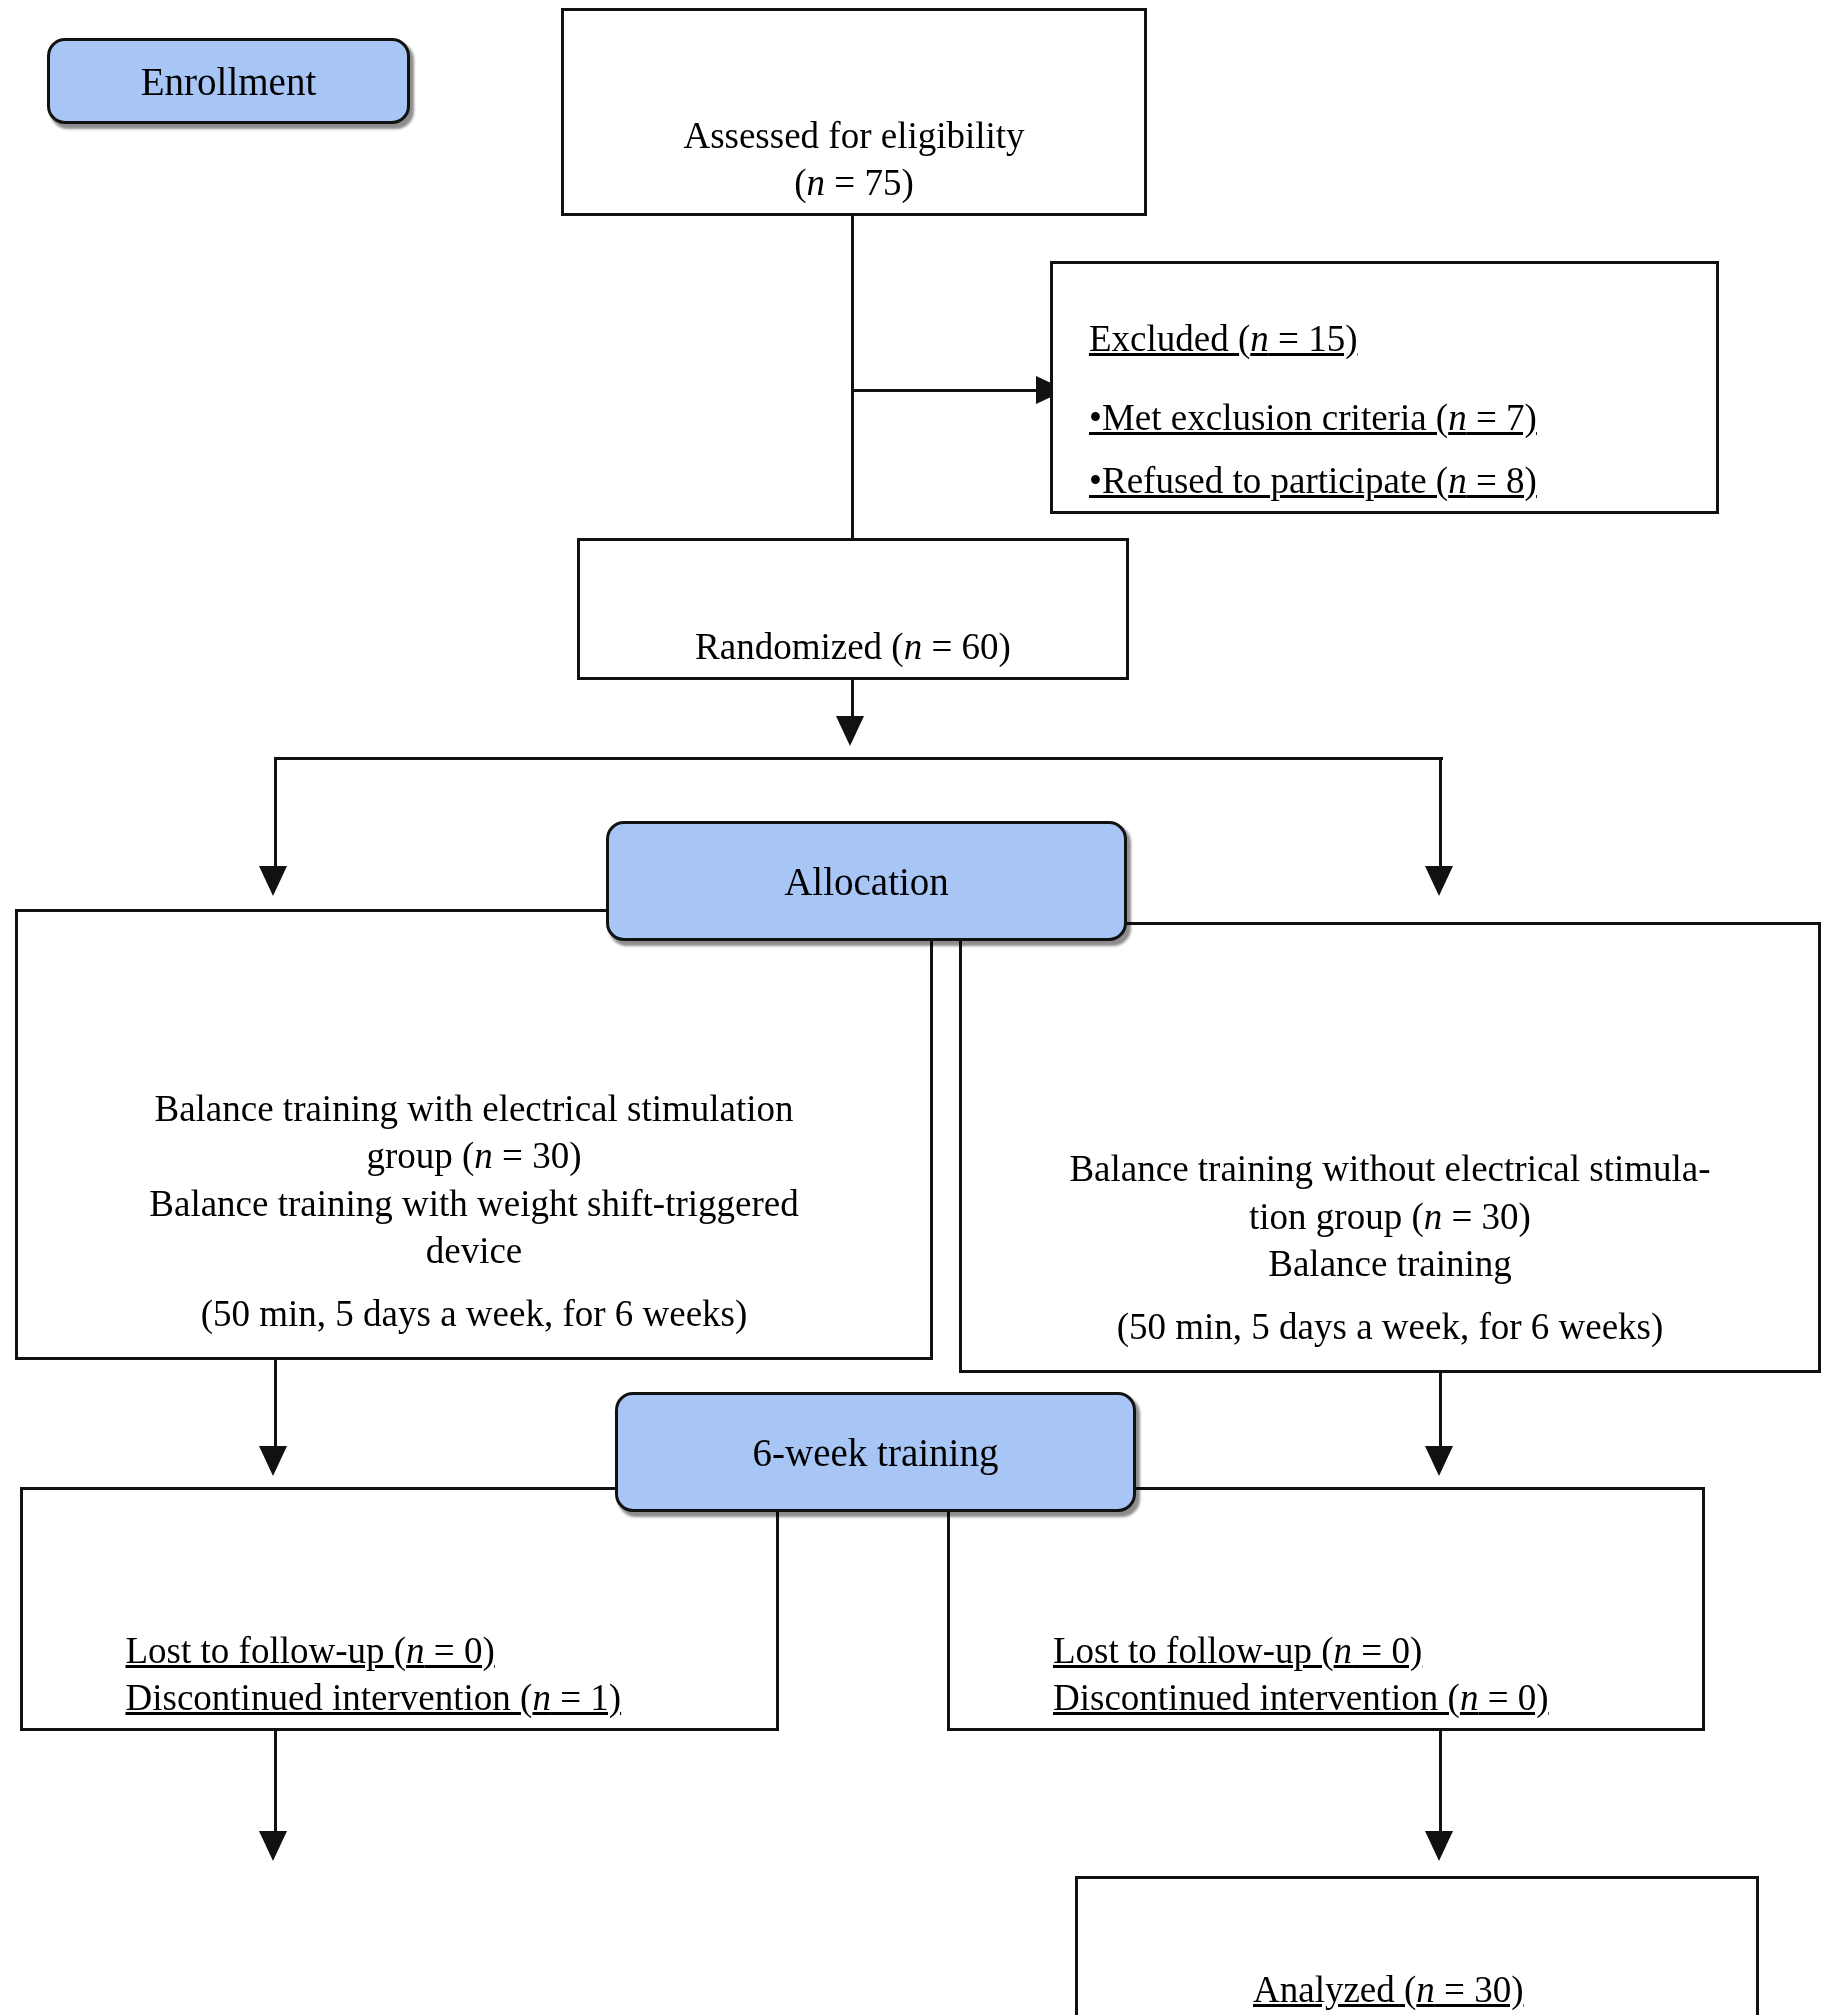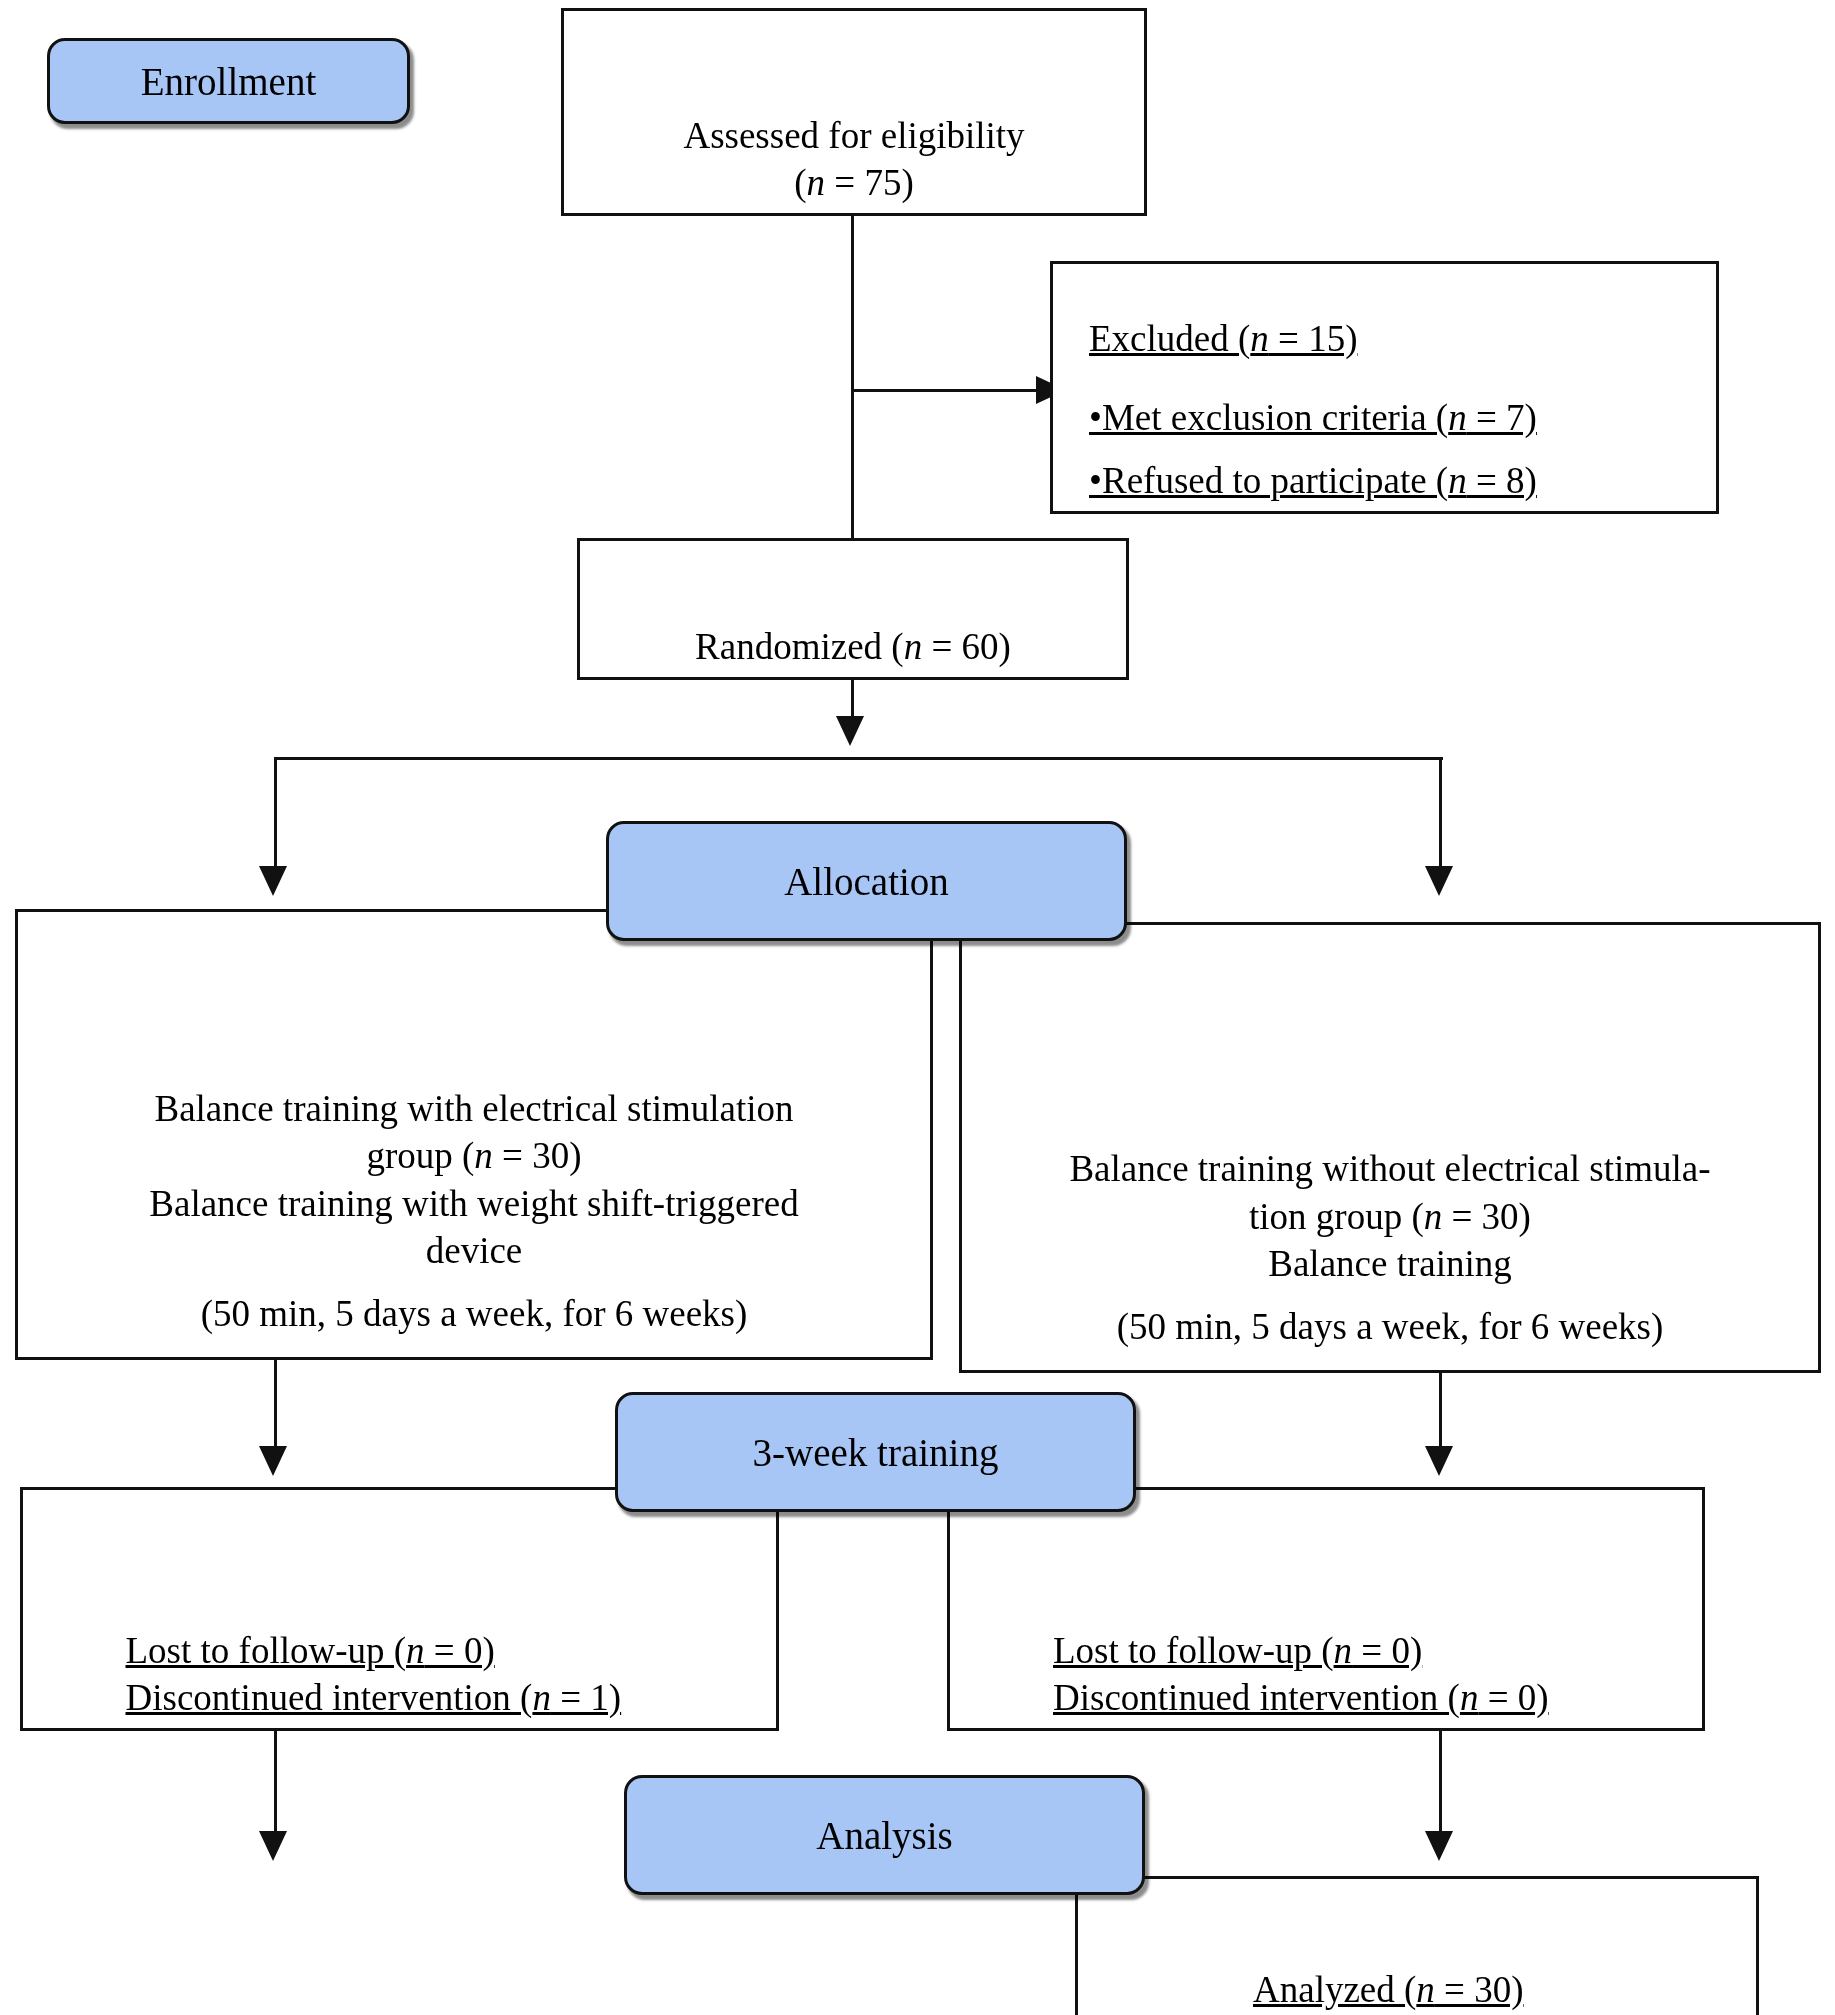--- a/index.html
+++ b/index.html
@@ -101,26 +101,23 @@
 
   <div class="stage" style="left:47px; top:38px; width:363px; height:86px;">
     <span>Enrollment</span>
   </div>
 
   <div class="stage" style="left:606px; top:821px; width:521px; height:120px;">
     <span>Allocation</span>
   </div>
 
   <div class="stage" style="left:615px; top:1392px; width:521px; height:120px;">
-    <span>3-week training</span>
+    <span>6-week training</span>
   </div>
 
-  <div class="stage" style="left:624px; top:1775px; width:521px; height:120px;">
-    <span>Analysis</span>
-  </div>
 
   <div class="vline" style="left:851px; top:215px; height:326px;"></div>
 
   <div class="hline" style="left:851px; top:389px; width:189px;"></div>
   <div class="arrow-right" style="left:1036px; top:376px;"></div>
 
   <div class="vline" style="left:851px; top:680px; height:40px;"></div>
   <div class="arrow-down" style="left:836px; top:716px;"></div>
   <div class="hline" style="left:274px; top:757px; width:1169px;"></div>
   <div class="vline" style="left:274px; top:757px; height:112px;"></div>

